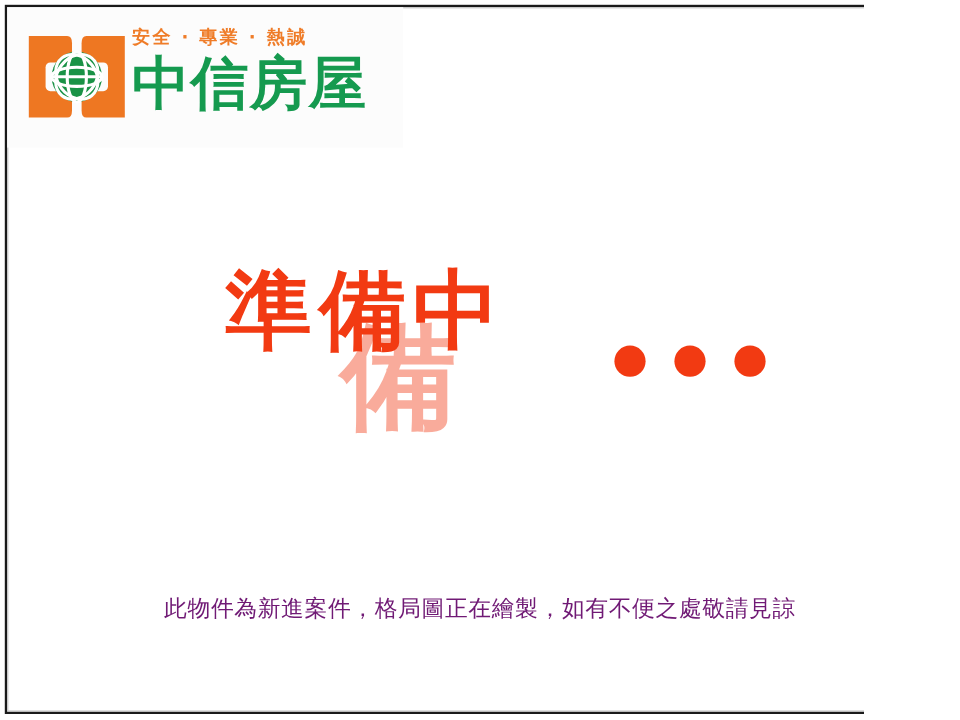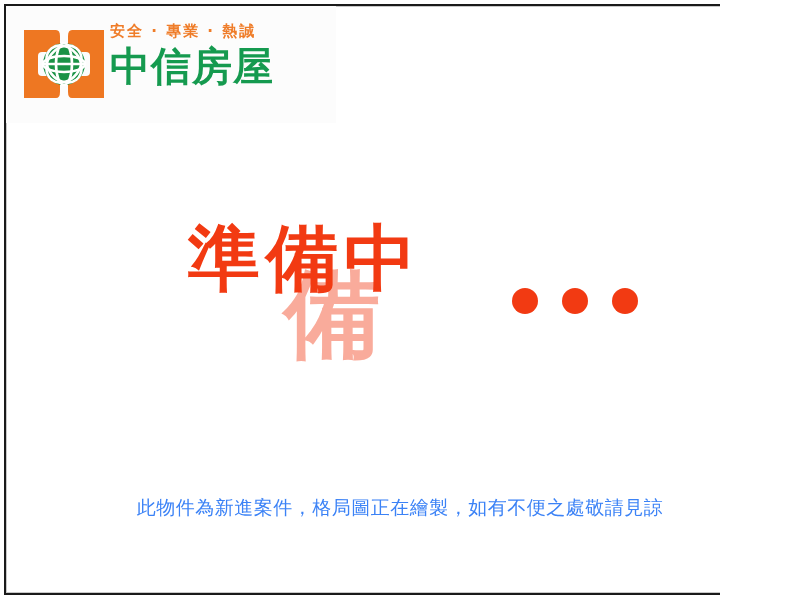--- a/index.html
+++ b/index.html
@@ -73,21 +73,21 @@
     font-weight: bold;
     letter-spacing: 2px;
     line-height: 1;
     white-space: nowrap;
     font-family: "DejaVu Sans", "Liberation Sans", sans-serif;
   }
 
   .brandname {
     margin-top: 6px;
     color: #159a4f;
-    font-size: 40px;
+    font-size: 48px;
     font-weight: bold;
     line-height: 1.05;
     letter-spacing: 1px;
     white-space: nowrap;
     font-family: "DejaVu Sans", "Liberation Sans", sans-serif;
   }
 
   
   .headline-wrap {
     position: absolute;
@@ -138,21 +138,21 @@
     font-family: "DejaVu Sans", "Liberation Sans", sans-serif;
   }
 
   
   .footer-note {
     position: absolute;
     left: 0;
     top: 495px;
     width: 800px;
     text-align: center;
-    color: #3b82f6;
+    color: #701a75;
     font-size: 19px;
     line-height: 1.3;
     letter-spacing: 0.5px;
     font-family: "DejaVu Sans", "Liberation Sans", sans-serif;
   }
 </style>
 </head>
 <body>
 
 <div id="page">

